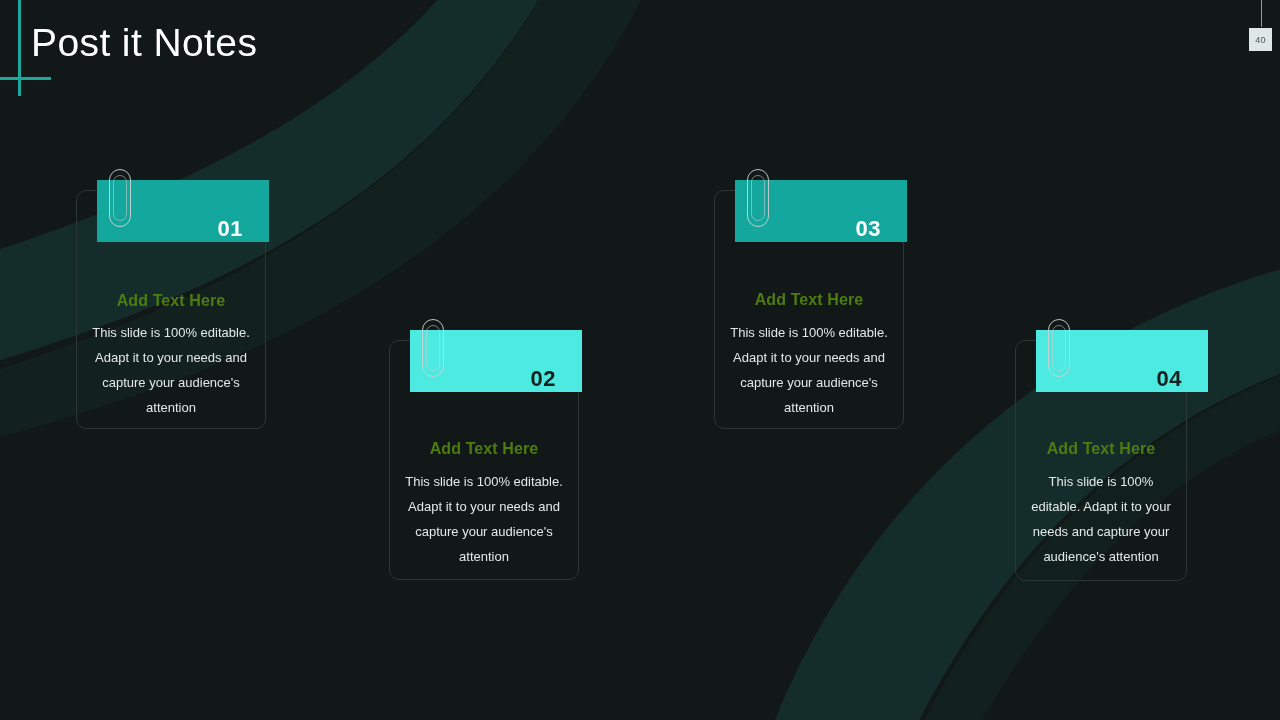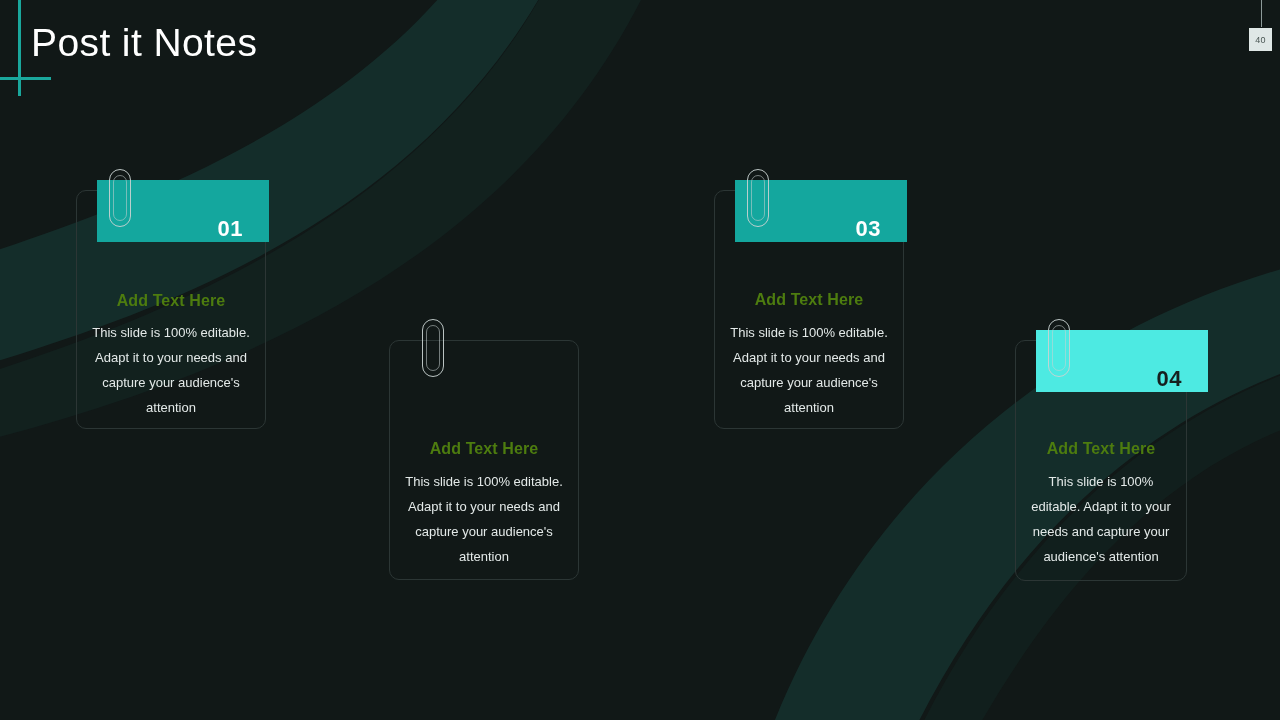--- a/index.html
+++ b/index.html
@@ -188,20 +188,23 @@
     <div class="note-header teal">
       <span class="note-number">01</span>
     </div>
     <div class="clip"></div>
     <div class="clip inner"></div>
     <div class="note-title">Add Text Here</div>
     <div class="note-body">This slide is 100% editable. Adapt it to your needs and capture your audience's attention</div>
   </div>
 
   <div class="note-card" id="card-2">
+    <div class="note-header cyan">
+      <span class="note-number">02</span>
+    </div>
     <div class="clip"></div>
     <div class="clip inner"></div>
     <div class="note-title">Add Text Here</div>
     <div class="note-body">This slide is 100% editable. Adapt it to your needs and capture your audience's attention</div>
   </div>
 
   <div class="note-card" id="card-3">
     <div class="note-header teal">
       <span class="note-number">03</span>
     </div>

